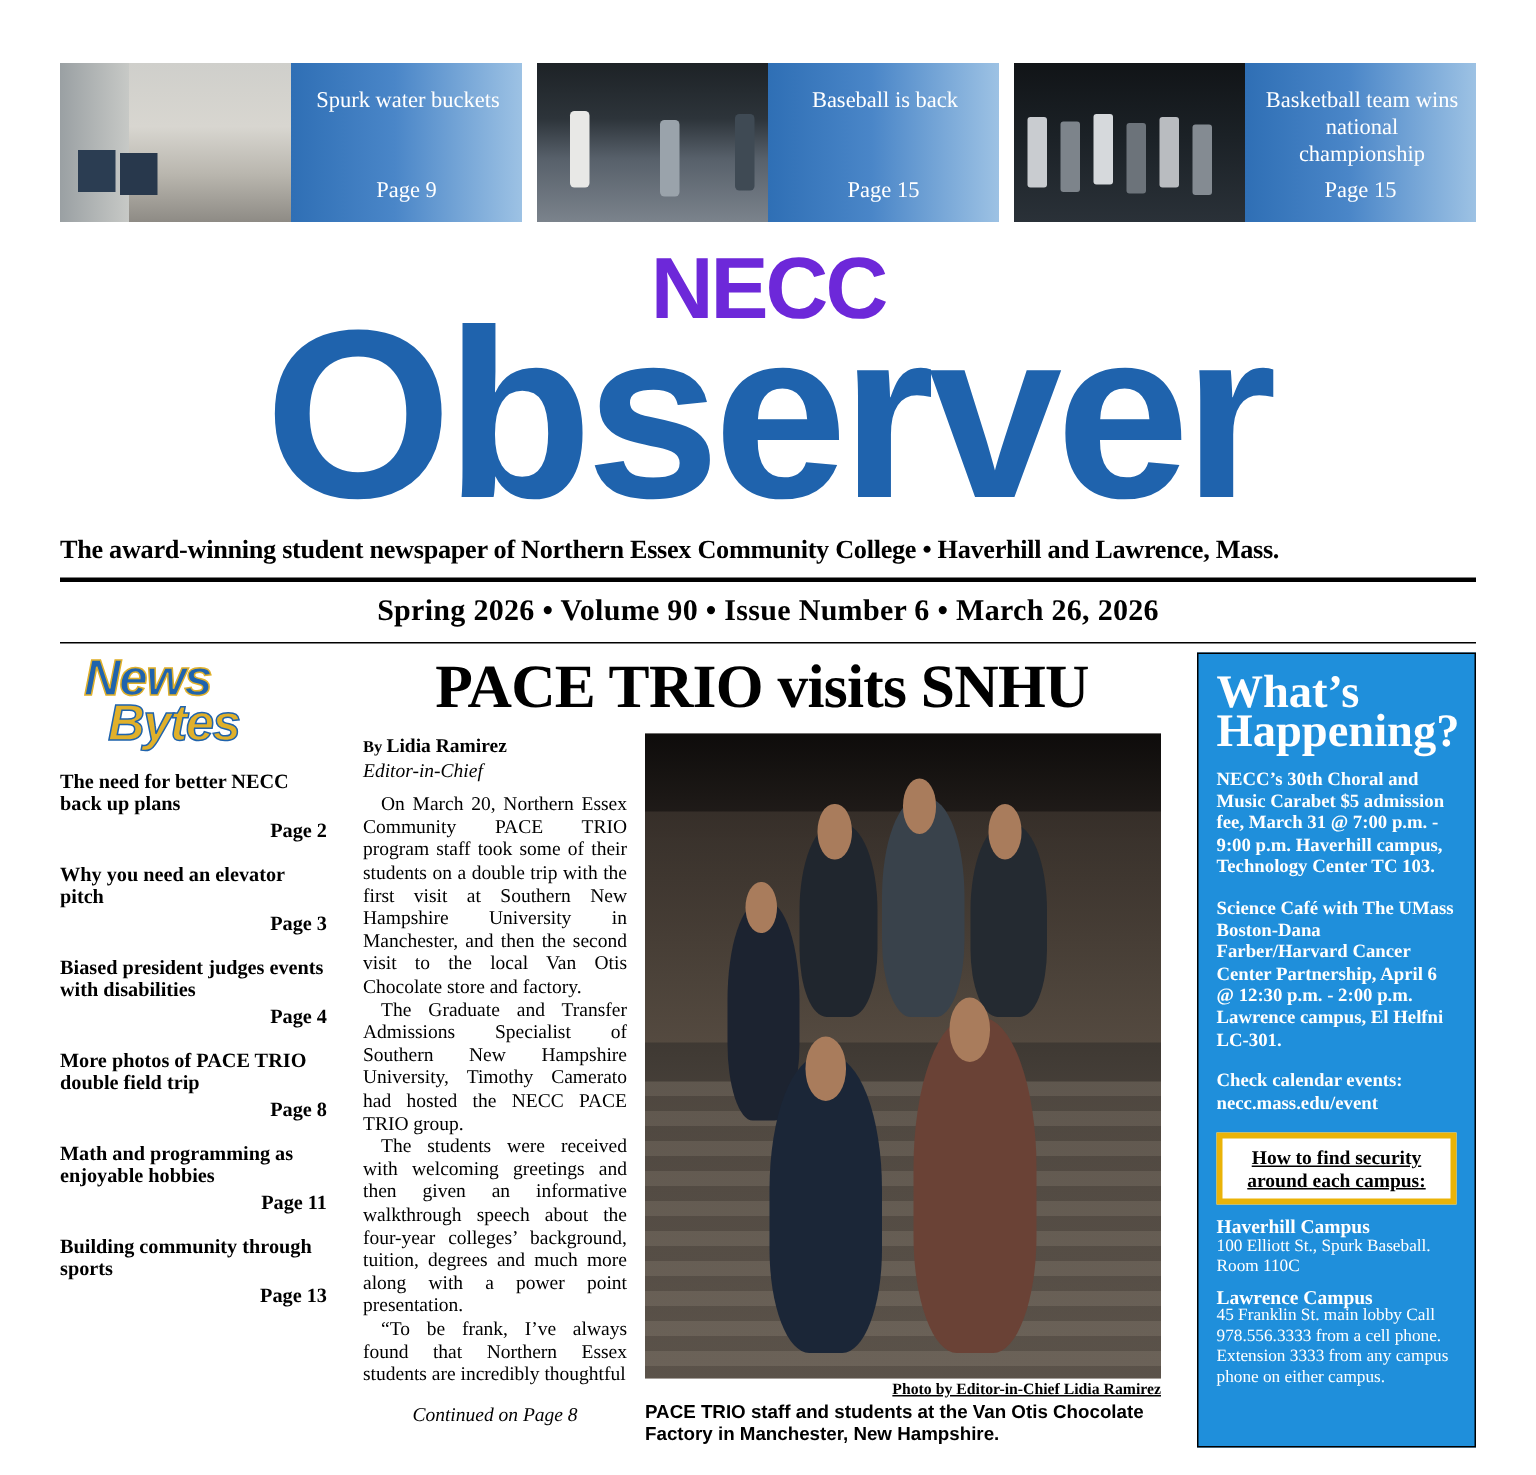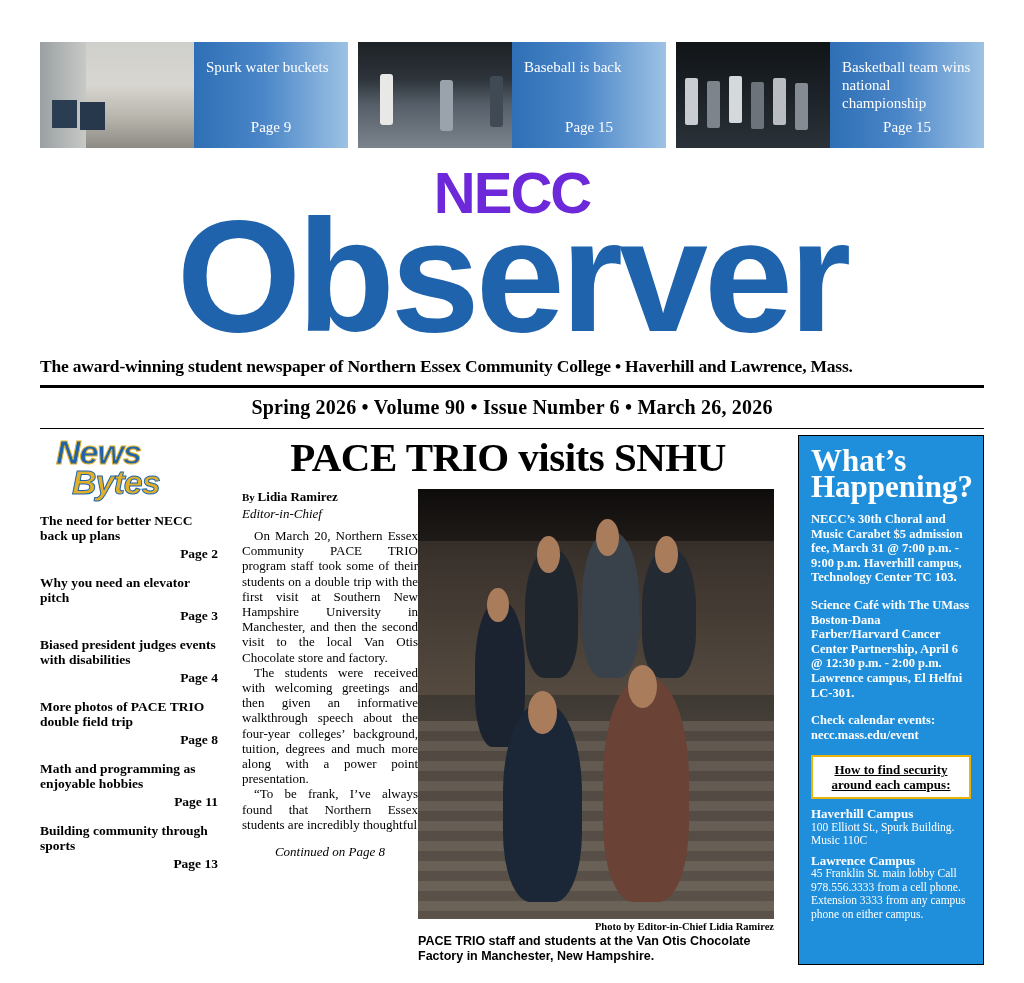--- a/index.html
+++ b/index.html
@@ -43,20 +43,21 @@
     position: relative;
     overflow: hidden;
   }
   .teaser .caption {
     width: 50%;
     height: 100%;
     position: relative;
     background: linear-gradient(to right, #2f6fb5 0%, #4a86c8 45%, #9dc2e4 100%);
     color: #fff;
     font-family: "Liberation Serif", serif;
+    text-align: center;
   }
   .teaser .caption .title {
     position: absolute;
     top: 16px;
     left: 12px;
     right: 10px;
     font-size: 15px;
     line-height: 18px;
   }
   .teaser .caption .pagenum {
@@ -230,21 +231,21 @@
   
   .headline {
     font-family: "Liberation Serif", serif;
     font-weight: bold;
     font-size: 41px;
     line-height: 44px;
     text-align: center;
     margin: 0 0 10px 0;
     letter-spacing: -0.5px;
   }
-  .story-flex { display: flex; }
+  .story-flex { display: flex; gap: 12px; }
   .story-col { width: 176px; flex: none; }
   .byline {
     font-family: "Liberation Serif", serif;
     font-weight: bold;
     font-size: 13px;
     margin-bottom: 1px;
   }
   .byline .sc { font-size: 11px; }
   .byline-title {
     font-family: "Liberation Serif", serif;
@@ -308,20 +309,21 @@
   .h3 { left: 50%; top: 7%; width: 6.5%; height: 8.5%; }
   .h4 { left: 66.5%; top: 11%; width: 6.5%; height: 8.5%; }
   .h5 { left: 31%; top: 47%; width: 8%; height: 10%; }
   .h6 { left: 59%; top: 41%; width: 8%; height: 10%; }
   .photo-credit {
     font-family: "Liberation Serif", serif;
     font-weight: bold;
     font-size: 10.5px;
     text-align: right;
     margin-top: 2px;
+    text-decoration: underline;
   }
   .photo-caption {
     font-family: "Liberation Sans", sans-serif;
     font-weight: bold;
     font-size: 12.5px;
     line-height: 15px;
     margin-top: 2px;
   }
 
   
@@ -344,21 +346,21 @@
   .whats-item {
     font-family: "Liberation Serif", serif;
     font-weight: bold;
     font-size: 12.5px;
     line-height: 14.6px;
     color: #ffffff;
     margin-bottom: 13px;
   }
   .security-head {
     background: #ffffff;
-    border: 2px solid #eab308;
+    border: 4px solid #eab308;
     text-align: center;
     font-family: "Liberation Serif", serif;
     font-weight: bold;
     font-size: 13px;
     line-height: 15px;
     padding: 5px 4px;
     margin: 4px 0 8px;
     text-decoration: underline;
   }
   .campus-block {
@@ -453,20 +455,21 @@
     <div class="col-mid">
       <div class="headline">PACE TRIO visits SNHU</div>
 
       <div class="story-flex">
         <div class="story-col">
           <div class="byline">
             <span class="sc">By </span><span>Lidia Ramirez</span>
           </div>
           <div class="byline-title">Editor-in-Chief</div>
           <p>On March 20, Northern Essex Community PACE TRIO program staff took some of their students on a double trip with the first visit at Southern New Hampshire University in Manchester, and then the second visit to the local Van Otis Chocolate store and factory.</p>
+          <p>The Graduate and Transfer Admissions Specialist of Southern New Hampshire University, Timothy Camerato had hosted the NECC PACE TRIO group.</p>
           <p>The students were received with welcoming greetings and then given an informative walkthrough speech about the four-year colleges’ background, tuition, degrees and much more along with a power point presentation.</p>
           <p>“To be frank, I’ve always found that Northern Essex students are incredibly thoughtful</p>
           <div class="continued">Continued on Page 8</div>
         </div>
 
         <div class="photo-col">
           <div class="main-photo">
             <div class="mp-ceiling"></div>
             <div class="mp-wall"></div>
             <div class="mp-stairs"></div>
@@ -494,21 +497,21 @@
         <div class="whats-title">What’s Happening?</div>
 
         <div class="whats-item">NECC’s 30th Choral and Music Carabet $5 admission fee, March 31 @ 7:00 p.m. - 9:00 p.m. Haverhill campus, Technology Center TC 103.</div>
         <div class="whats-item">Science Café with The UMass Boston-Dana Farber/Harvard Cancer Center Partnership, April 6 @ 12:30 p.m. - 2:00 p.m. Lawrence campus, El Helfni LC-301.</div>
         <div class="whats-item">Check calendar events: necc.mass.edu/event</div>
 
         <div class="security-head">How to find security around each campus:</div>
 
         <div class="campus-block">
           <div class="cname">Haverhill Campus</div>
-          <div>100 Elliott St., Spurk Building. Music 110C</div>
+          <div>100 Elliott St., Spurk Baseball. Room 110C</div>
         </div>
         <div class="campus-block">
           <div class="cname">Lawrence Campus</div>
           <div>45 Franklin St. main lobby Call 978.556.3333 from a cell phone. Extension 3333 from any campus phone on either campus.</div>
         </div>
       </div>
     </div>
 
   </div>
 </div>

